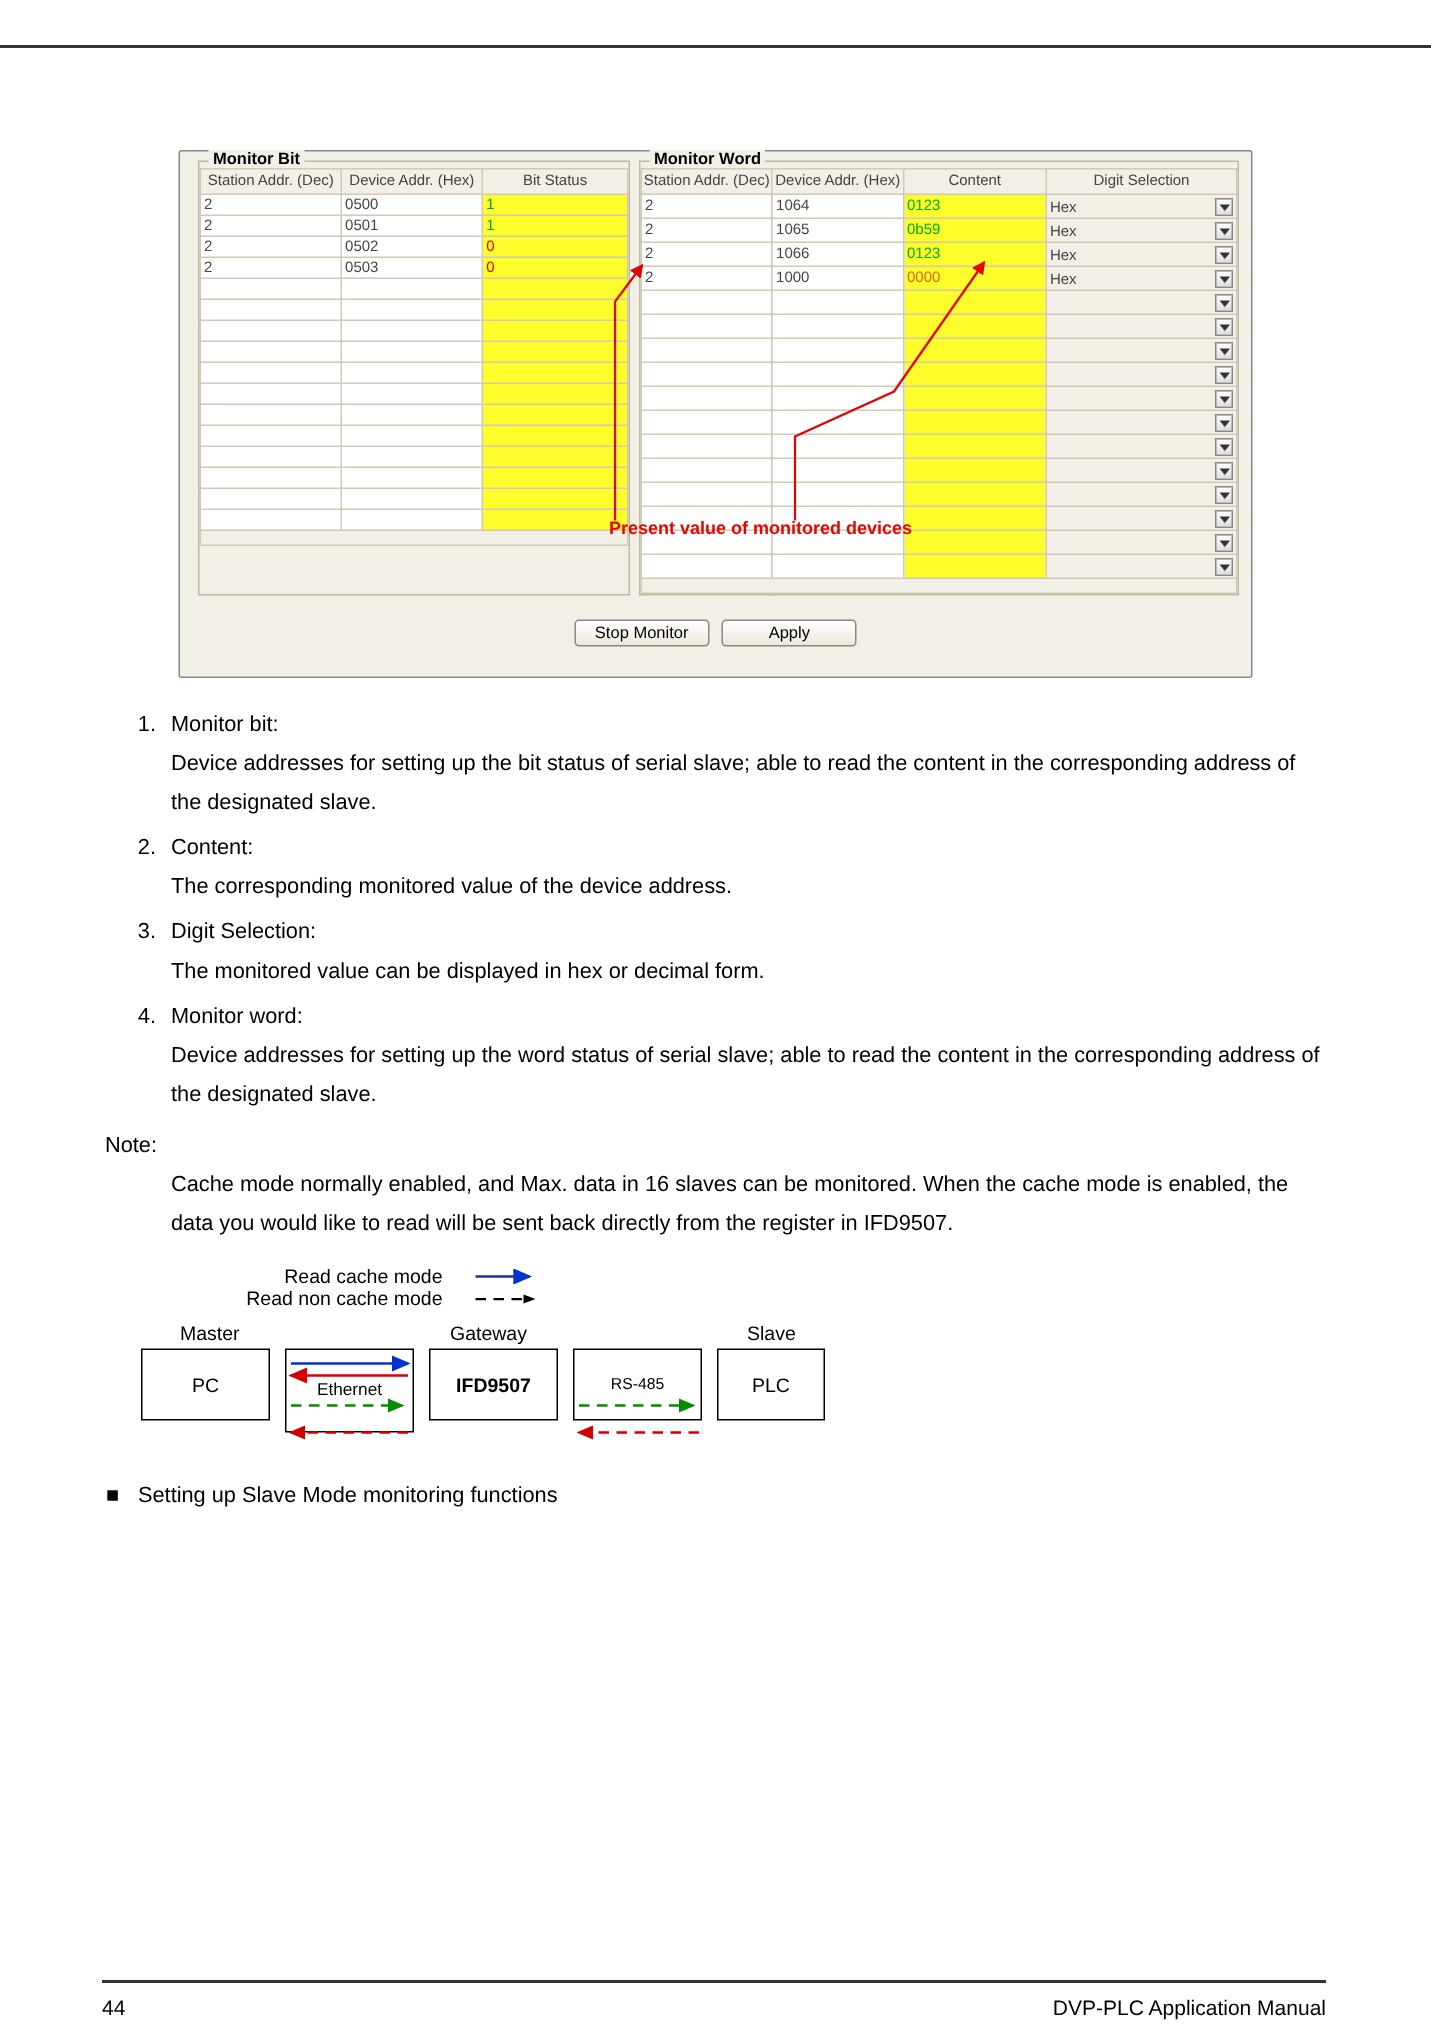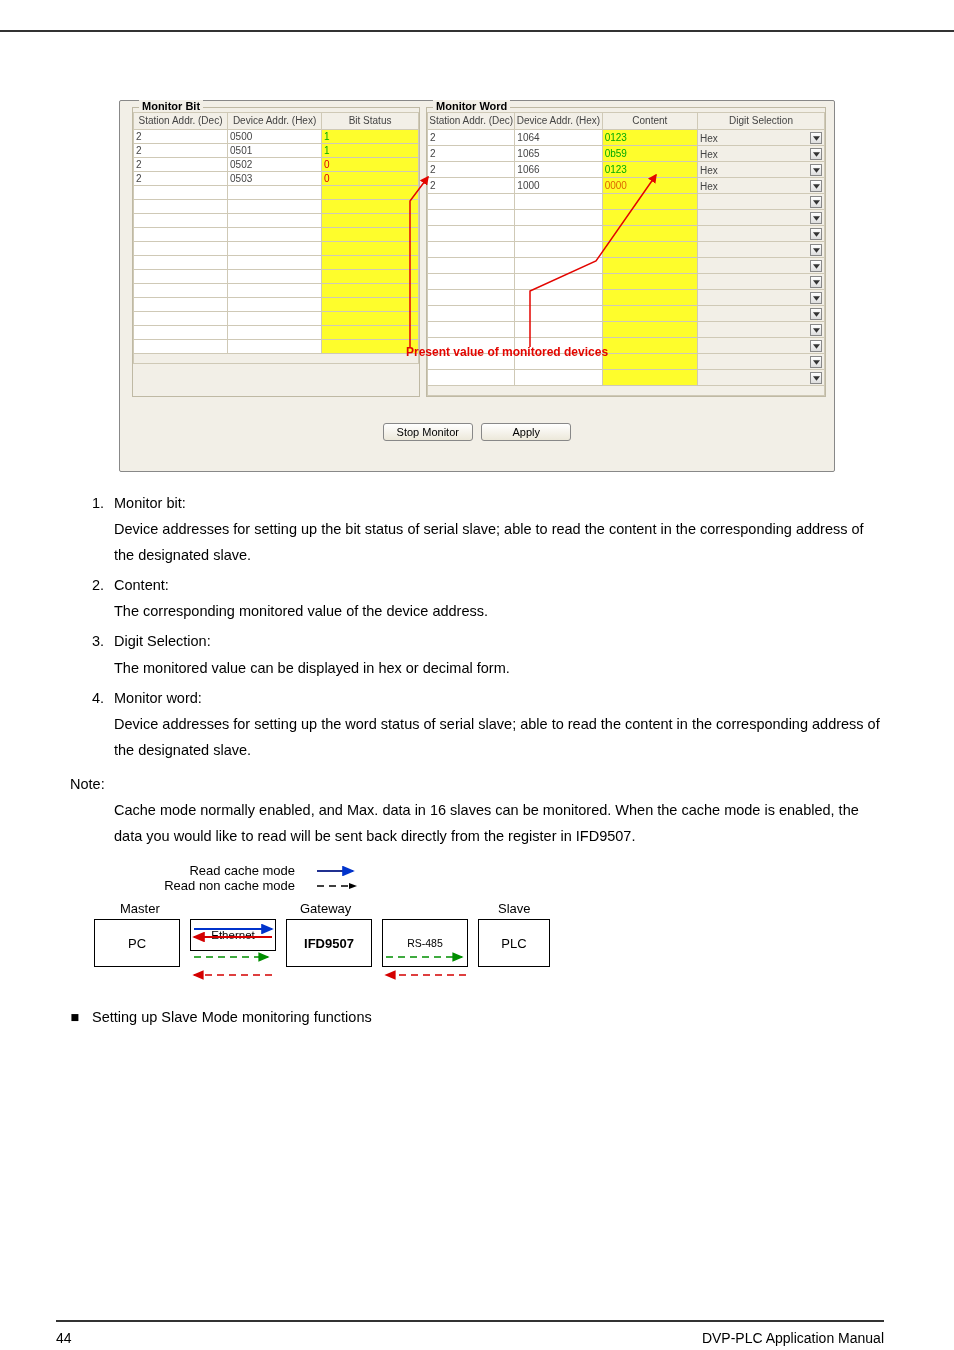--- a/index.html
+++ b/index.html
@@ -114,21 +114,21 @@
   .dd .caret svg { width: 7px; height: 5px; }
   .btnrow { text-align: center; margin-top: 10px; }
   .btn {
     display:inline-block;
     min-width: 90px;
     padding: 2px 11px;
     border: 1px solid #888;
     background: linear-gradient(#fff,#ece8da);
     border-radius: 3px;
     font-size: 11px;
-    margin: 16px 2px;
+    margin: 6px 2px;
     cursor: pointer;
   }
   
   .ann-arrow { position: absolute; }
   .annot-text {
     position: absolute;
     color: #e30500;
     font-size: 12px;
     font-weight: bold;
     white-space: nowrap;
@@ -162,21 +162,21 @@
   }
   .dlabel { position:absolute; font-size:13px; }
 
   
   .bullet-row { display:flex; align-items:flex-start; gap:12px; margin-top: 6px; font-size:14.5px; }
   .bullet-sym { width:10px; text-align:center; }
 
   .footer {
     position: absolute;
     bottom: 34px;
-    left: 56px;
+    left: 68px;
     right: 70px;
     border-top: 2px solid #333;
     display:flex;
     justify-content: space-between;
     font-size: 14px;
     padding-top: 8px;
   }
 </style>
 </head>
 <body>
@@ -630,21 +630,21 @@
         </svg>
     </div>
   </div>
 
   <div class="diagram">
     <div class="dlabel" style="left:30px; top:0;">Master</div>
     <div class="dlabel" style="left:210px; top:0;">Gateway</div>
     <div class="dlabel" style="left:408px; top:0;">Slave</div>
 
     <div class="dbox" style="left:4px; top:18px; width:86px; height:48px;">PC</div>
-    <div class="dbox" style="left:100px; top:18px; width:86px; height:32px; font-size:11.5px;">Ethernet</div>
+    <div class="dbox" style="left:100px; top:18px; width:86px; height:56px; font-size:11.5px;">Ethernet</div>
     <div class="dbox" style="left:196px; top:18px; width:86px; height:48px;font-weight:bold;">IFD9507</div>
     <div class="dbox" style="left:292px; top:18px; width:86px; height:48px; font-size:10.5px;">RS-485</div>
     <div class="dbox" style="left:388px; top:18px; width:72px; height:48px;">PLC</div>
 
     <svg style="position:absolute; left:0; top:0;" width="480" height="90">
       <defs>
         <marker id="blueH" markerWidth="7" markerHeight="6" refX="6" refY="3" orient="auto">
             <path d="M0,0 L7,3 L0,6 Z" fill="#0033cc"></path>
           </marker>
         <marker id="redH" markerWidth="7" markerHeight="6" refX="6" refY="3" orient="auto">

